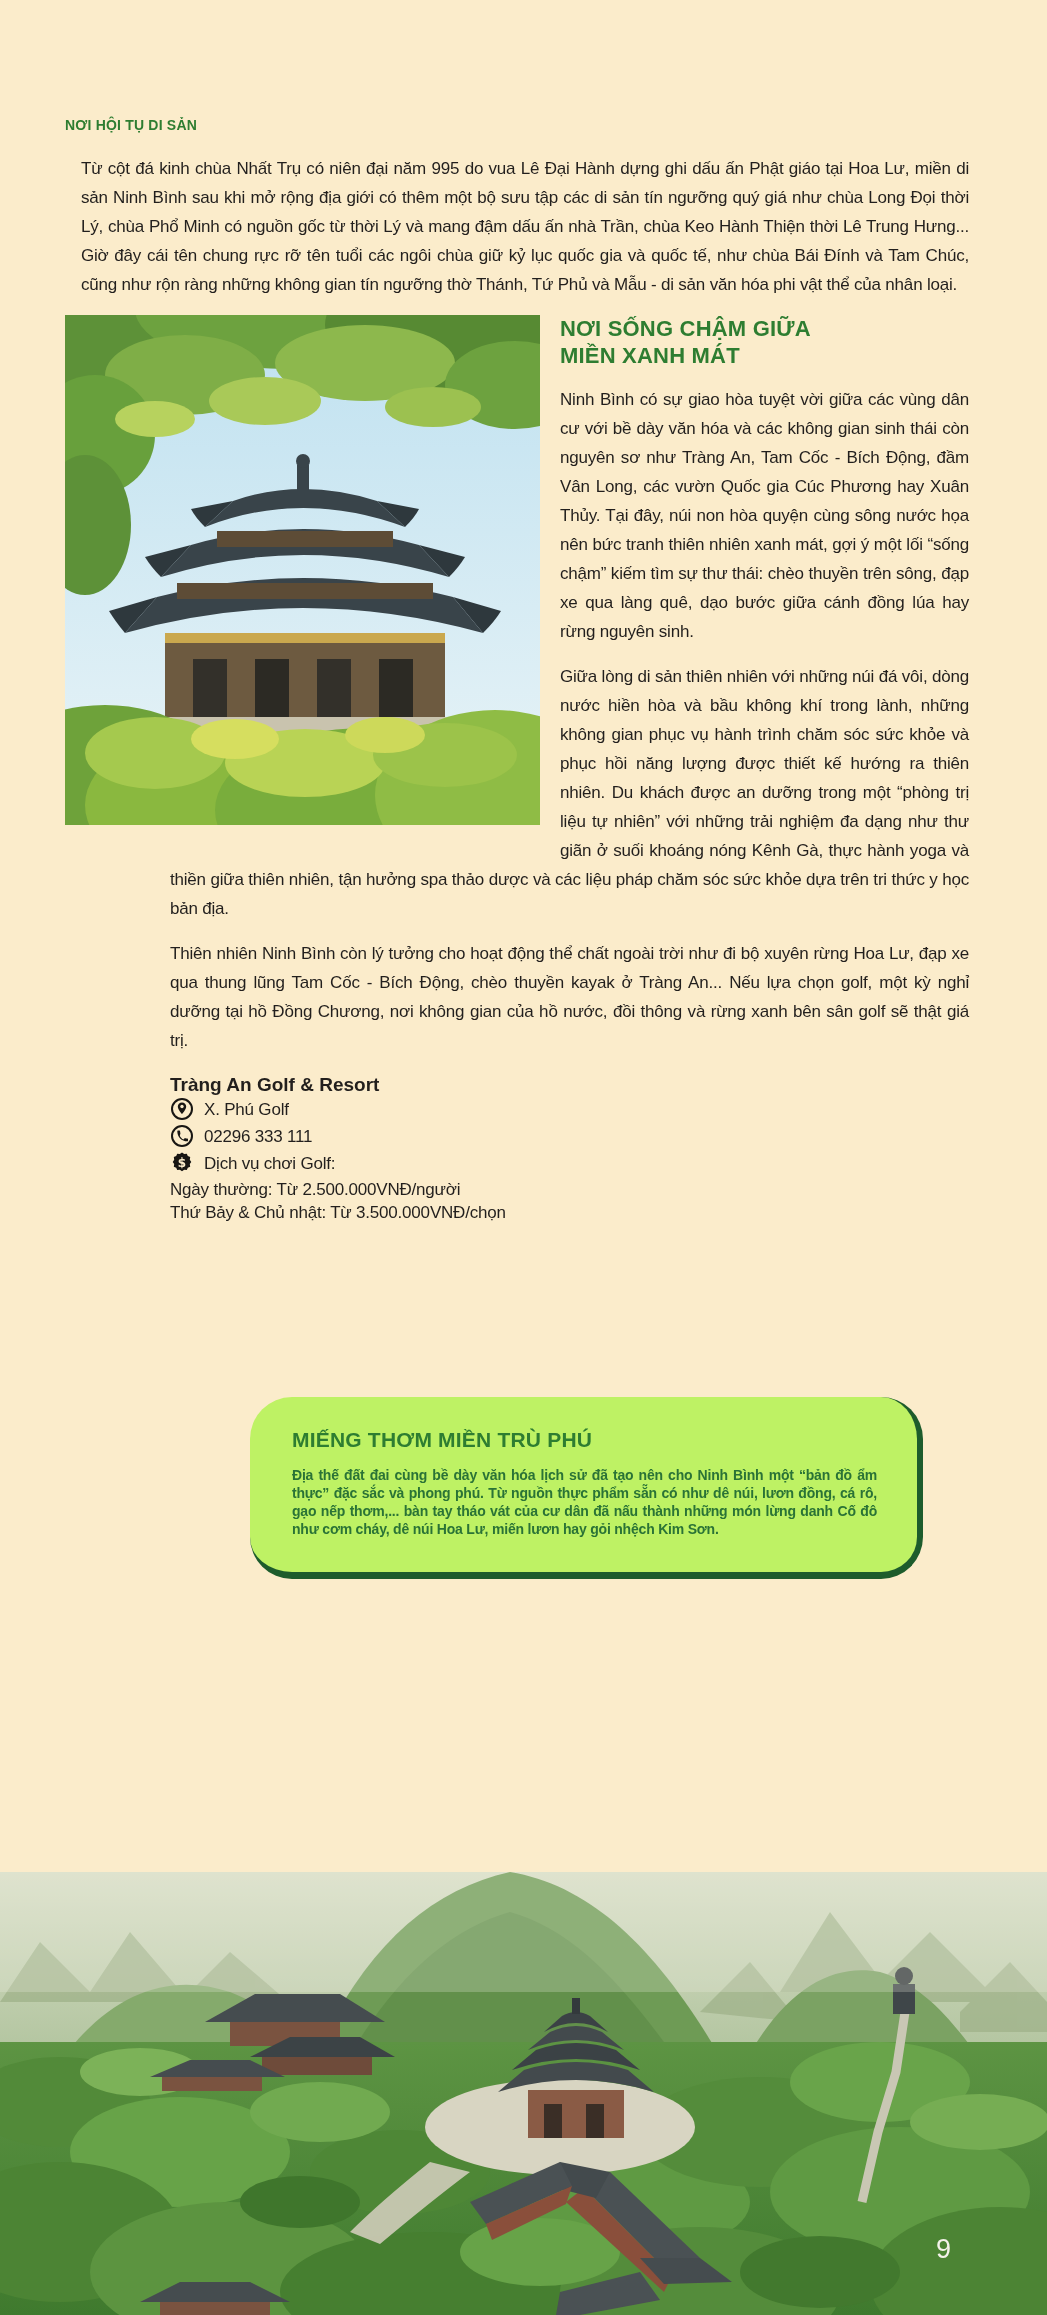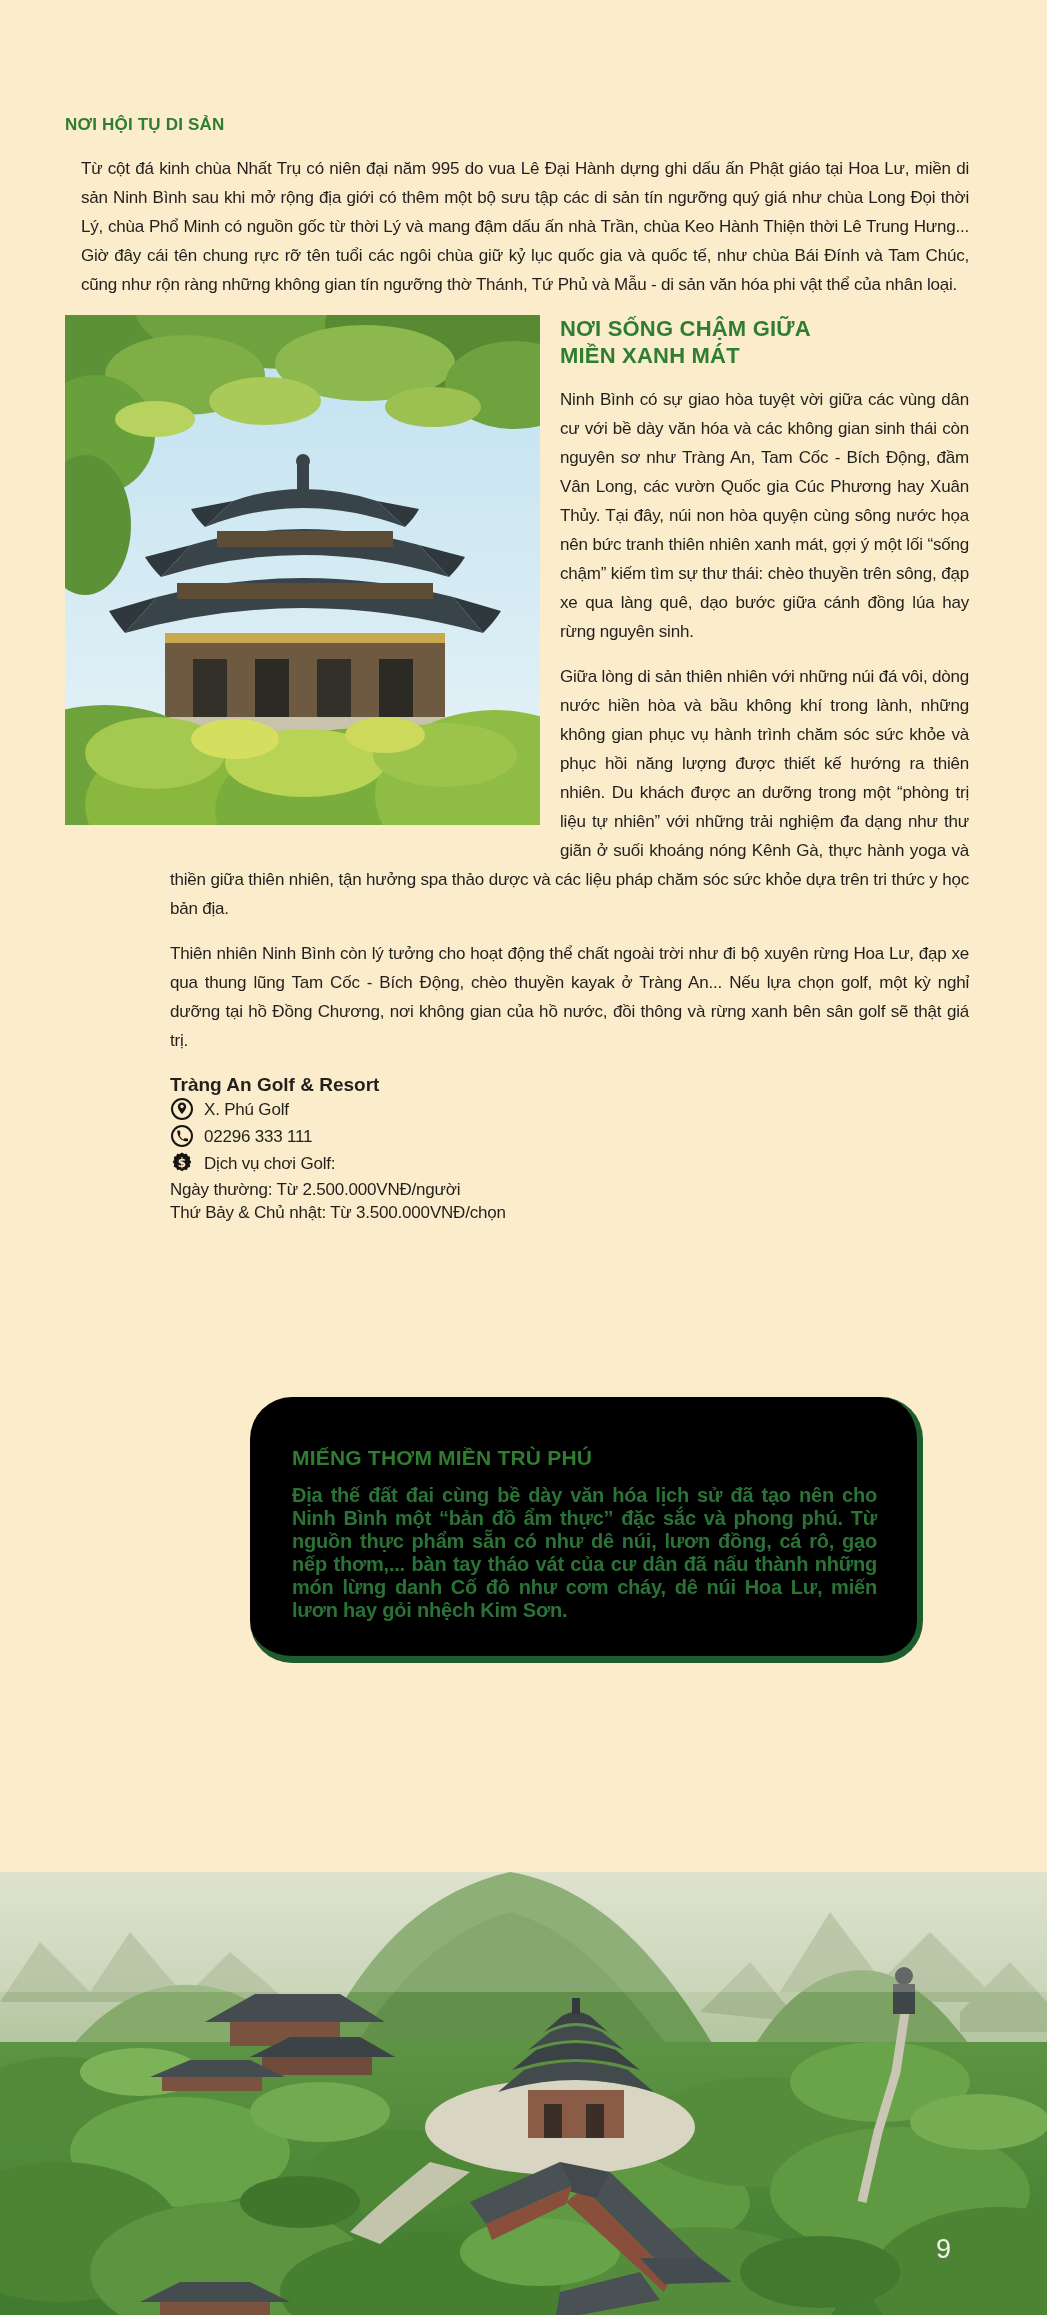--- a/index.html
+++ b/index.html
@@ -7,21 +7,21 @@
     position:relative;
     width:1047px;height:2315px;
     background:#fbeccb;
     overflow:hidden;
     font-family:"Liberation Sans","DejaVu Sans",sans-serif;
     color:#221f1d;
   }
   
   .sec-top{margin:112px 62px 0 65px;}
   h1.green-head{
-    font-size:17px;line-height:26px;font-weight:bold;
+    font-size:14px;line-height:26px;font-weight:bold;
     color:#2e7d31;margin:0 0 7px 0;letter-spacing:.2px;
   }
   p.body{
     font-size:17px;line-height:29px;margin:16px;
     text-align:justify;letter-spacing:-.2px;
   }
   
   .sec-mid{margin:16px 62px 0 65px;}
   .photo-float{
     float:left;width:475px;height:510px;
@@ -40,32 +40,32 @@
   .golf-row{display:flex;align-items:center;margin-bottom:3px;}
   .golf-row .ic{width:24px;height:24px;flex:0 0 24px;margin-right:10px;}
   .golf-row .txt{line-height:23px;letter-spacing:-.2px;}
   .bold{font-weight:normal;}
   .golf-sub{margin-left:34px;line-height:23px;letter-spacing:-.2px;}
   
   .food-box{
     clear:both;
     margin:42px 0 0 185px;
     width:585px;
-    background:#000000;
+    background:#bef264;
     border-right:6px solid #1d5c2c;
     border-bottom:7px solid #1d5c2c;
     border-radius:42px;
-    padding:48px 40px 34px 42px;
+    padding:30px 40px 34px 42px;
   }
   .food-box h3{
     font-size:21px;line-height:25px;font-weight:bold;
     color:#2e7d31;margin:0 0 14px 0;letter-spacing:.2px;
   }
   .food-box p{
-    font-size:20px;line-height:23px;font-weight:bold;
+    font-size:14px;line-height:18px;font-weight:bold;
     color:#2a7336;margin:0 0 16px 0;text-align:justify;letter-spacing:-.2px;
   }
   .food-box p:last-child{margin-bottom:0;}
   
   .aerial{
     position:absolute;left:0;bottom:0;width:1047px;height:443px;overflow:hidden;
   }
   .aerial svg{display:block;}
   .page-num{
     position:absolute;right:96px;bottom:52px;

